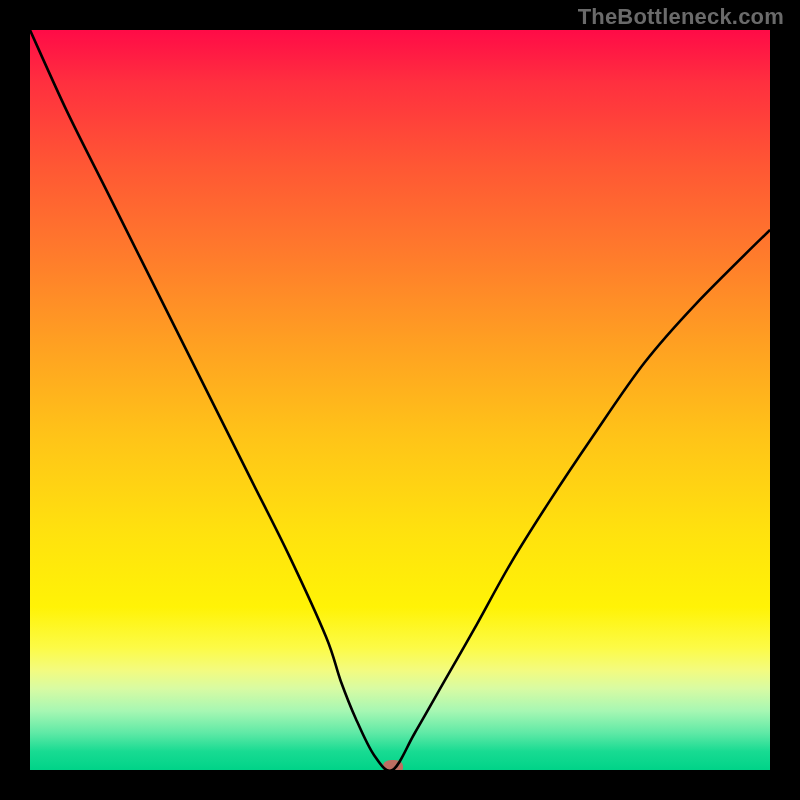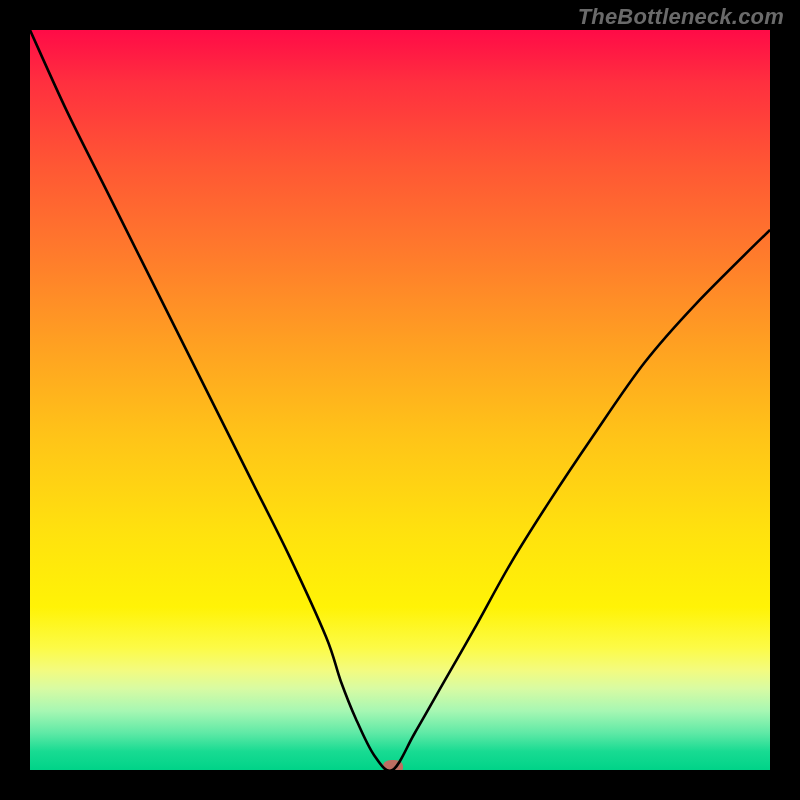--- a/index.html
+++ b/index.html
@@ -8,21 +8,20 @@
     width: 800px;
     height: 800px;
     background: #000;
     font-family: Arial, Helvetica, sans-serif;
   }
   .frame {
     position: relative;
     width: 800px;
     height: 800px;
     background: #000;
-    font-style: italic;
   }
   .watermark {
     position: absolute;
     top: 4px;
     right: 16px;
     color: #6a6a6a;
     font-size: 22px;
     font-weight: 600;
     letter-spacing: 0.2px;
     z-index: 5;

